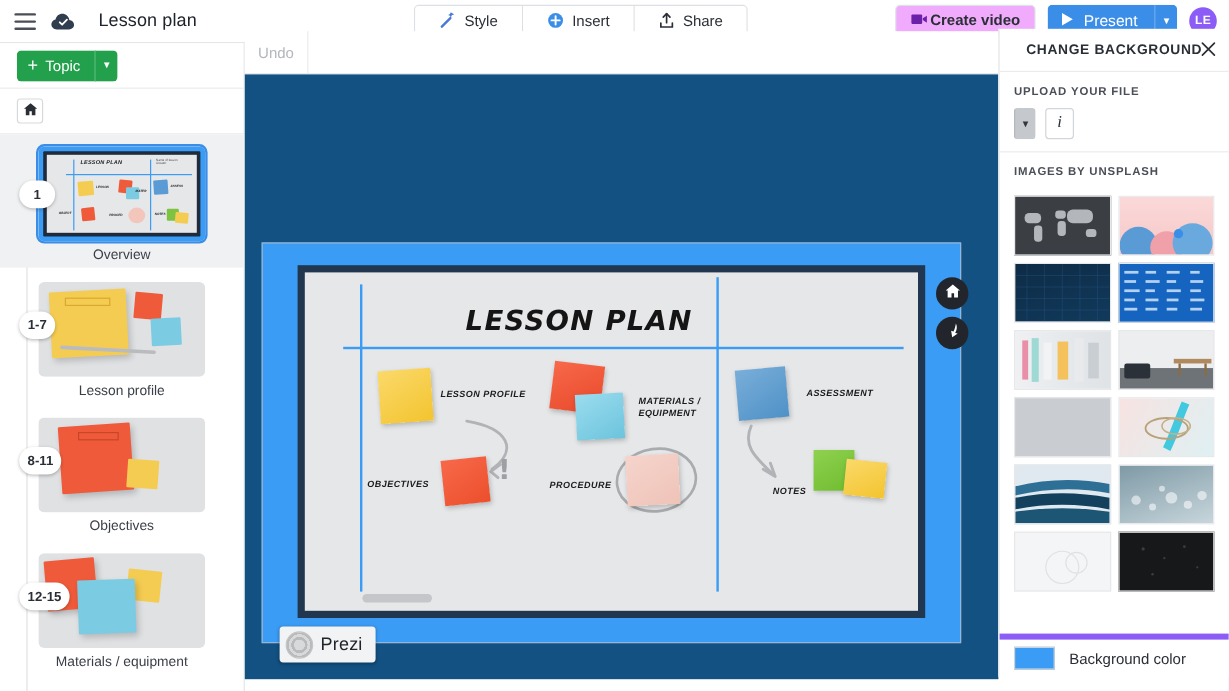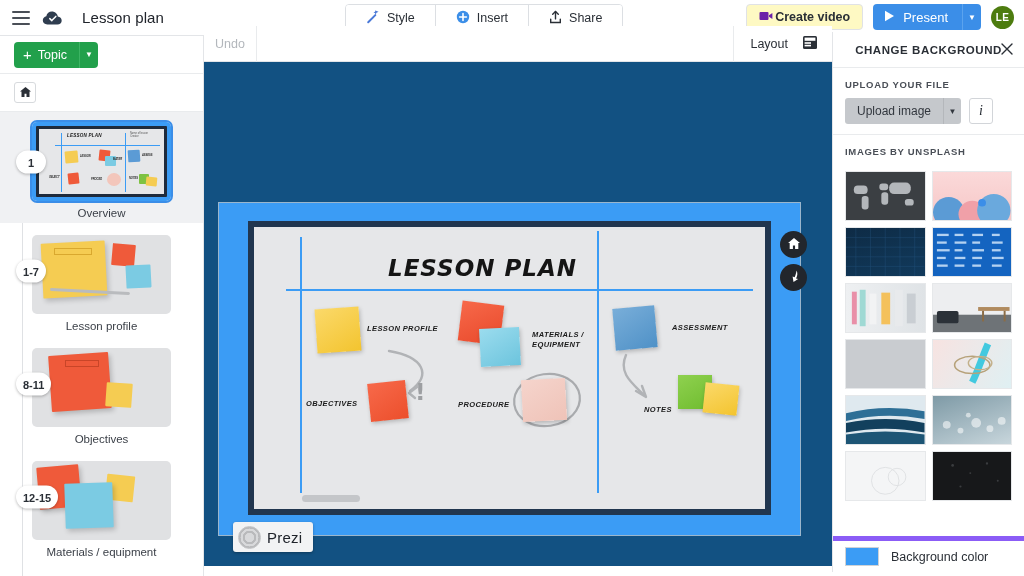--- a/index.html
+++ b/index.html
@@ -41,36 +41,36 @@
   }
   .tb-btn:last-child { border-right: none; }
 
   .tb-right {
     position: absolute; right: 10px; top: 4px;
     display: flex; align-items: center; gap: 10px;
   }
   .create-video {
     display: flex; align-items: center; gap: 2px;
     height: 26px; padding: 0 12px; font-size: 12.5px; font-weight: bold; color: #2a2f36;
-    background: #fef9c3; border: 1px solid #e0e2e6; border-radius: 4px; cursor: pointer;
+    background: #f0abfc; border: 1px solid #e0e2e6; border-radius: 4px; cursor: pointer;
     white-space: nowrap;
   }
   .present-group { display: flex; height: 26px; border-radius: 4px; overflow: hidden; }
   .present-main {
     display: flex; align-items: center; gap: 8px;
     background: #3b8ee8; color: #fff; font-size: 13px;
     padding: 0 14px 0 11px; cursor: pointer; white-space: nowrap;
   }
   .present-caret {
     width: 19px; background: #3b8ee8; color: #fff;
     display: flex; align-items: center; justify-content: center;
     border-left: 1px solid #5ba3ee; cursor: pointer; font-size: 8px;
   }
   .avatar {
-    width: 23px; height: 23px; border-radius: 50%; background: #4d7c0f; color: #fff;
+    width: 23px; height: 23px; border-radius: 50%; background: #8b5cf6; color: #fff;
     font-size: 10px; font-weight: bold; display: flex; align-items: center;
     justify-content: center; cursor: pointer; letter-spacing: .3px;
   }
 
   
   .sidebar {
     position: absolute; left: 0; top: 36px; width: 204px; height: 540px;
     background: #fff; border-right: 1px solid #e3e5e8;
     display: flex; flex-direction: column;
   }
@@ -204,21 +204,21 @@
   }
   .prezi-txt { font-size: 15px; color: #20242b; letter-spacing: .2px; }
   .nav-circles { position: absolute; right: 25px; top: 169px; display: flex; flex-direction: column; gap: 6px; z-index: 7; }
   .nav-circ {
     width: 27px; height: 27px; border-radius: 50%; background: #22262c;
     display: flex; align-items: center; justify-content: center; cursor: pointer;
   }
 
   
   .rpanel {
-    position: absolute; right: 0; top: 32px; width: 192px; height: 540px;
+    position: absolute; right: 0; top: 24px; width: 192px; height: 540px;
     background: #fff; border-left: 1px solid #e3e5e8; display: flex; flex-direction: column;
   }
   .rp-head {
     height: 36px; display: flex; align-items: center; justify-content: center;
     position: relative; border-bottom: 1px solid #e9ebed;
   }
   .rp-title { font-size: 11.5px; font-weight: bold; color: #2a2f36; letter-spacing: .55px; }
   .rp-close { position: absolute; right: 10px; top: 10px; width: 14px; height: 14px; cursor: pointer; }
   .rp-sec { padding: 11px 12px 10px 12px; }
   .rp-sec.b { border-bottom: 1px solid #e9ebed; }
@@ -438,31 +438,20 @@
         <div class="badge" style="left:16px;top:48px;">12-15</div>
         <div class="thumb-caption">Materials / equipment</div>
         <div class="rail-dot" style="top:47px;"></div>
       </div>
     </div>
   </div>
 
   <div class="canvas-wrap">
     <div class="canvas-toolbar">
       <div class="undo-btn">Undo</div>
-      <div class="layout-area">
-        <div class="layout-lbl">Layout</div>
-        <span>
-          <svg width="16" height="15" viewBox="0 0 16 15">
-            <rect x="1" y="1" width="14" height="13" rx="1.5" fill="#2a2f36"></rect>
-            <rect x="2.6" y="2.6" width="10.8" height="3.2" fill="#fff"></rect>
-            <rect x="2.6" y="7.2" width="6.4" height="1.6" fill="#fff"></rect>
-            <rect x="2.6" y="9.8" width="6.4" height="1.6" fill="#fff"></rect>
-          </svg>
-        </span>
-      </div>
     </div>
 
     <div class="stage">
       <div class="slide-outer">
         <div class="slide-dark">
           <div class="board">
 
             <div class="v-line" style="left:46px;top:10px;bottom:16px;"></div>
             <div class="v-line" style="left:343px;top:4px;bottom:16px;"></div>
             <div class="h-line" style="left:32px;right:12px;top:62px;"></div>
@@ -539,21 +528,20 @@
         <svg width="14" height="14" viewBox="0 0 14 14">
           <path d="M2 2l10 10M12 2L2 12" stroke="#2a2f36" stroke-width="1.4" stroke-linecap="round"></path>
         </svg>
       </div>
     </div>
 
     <div class="rp-sec b">
       <div class="rp-label">UPLOAD YOUR FILE</div>
       <div class="upload-row">
         <div class="upload-btn-group">
-          <div class="upload-main">Upload image</div>
           <div class="upload-caret">▼</div>
         </div>
         <div class="info-btn">i</div>
       </div>
     </div>
 
     <div class="rp-sec" style="padding-bottom:6px;">
       <div class="rp-label">IMAGES BY UNSPLASH</div>
     </div>
 

